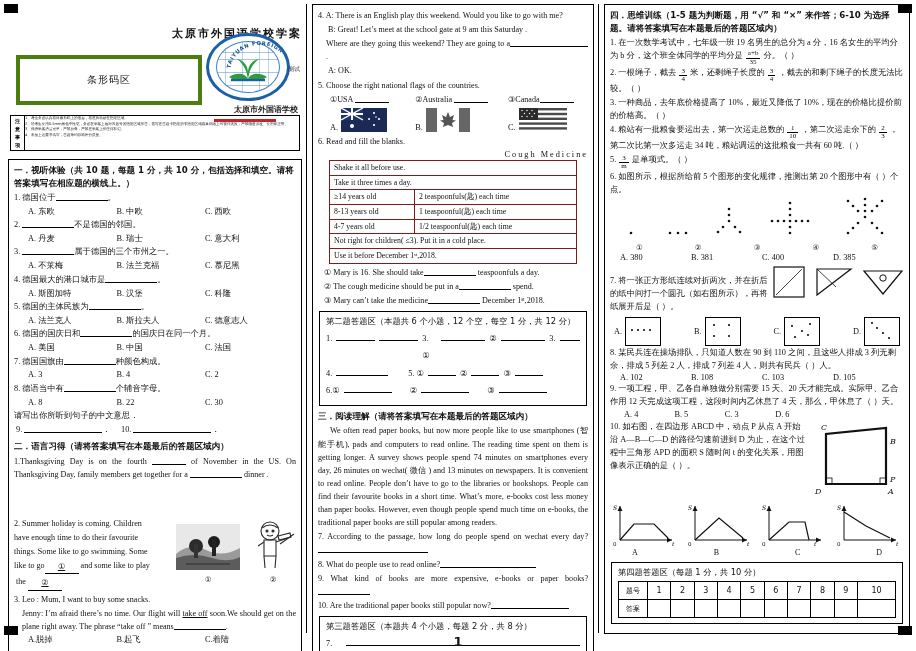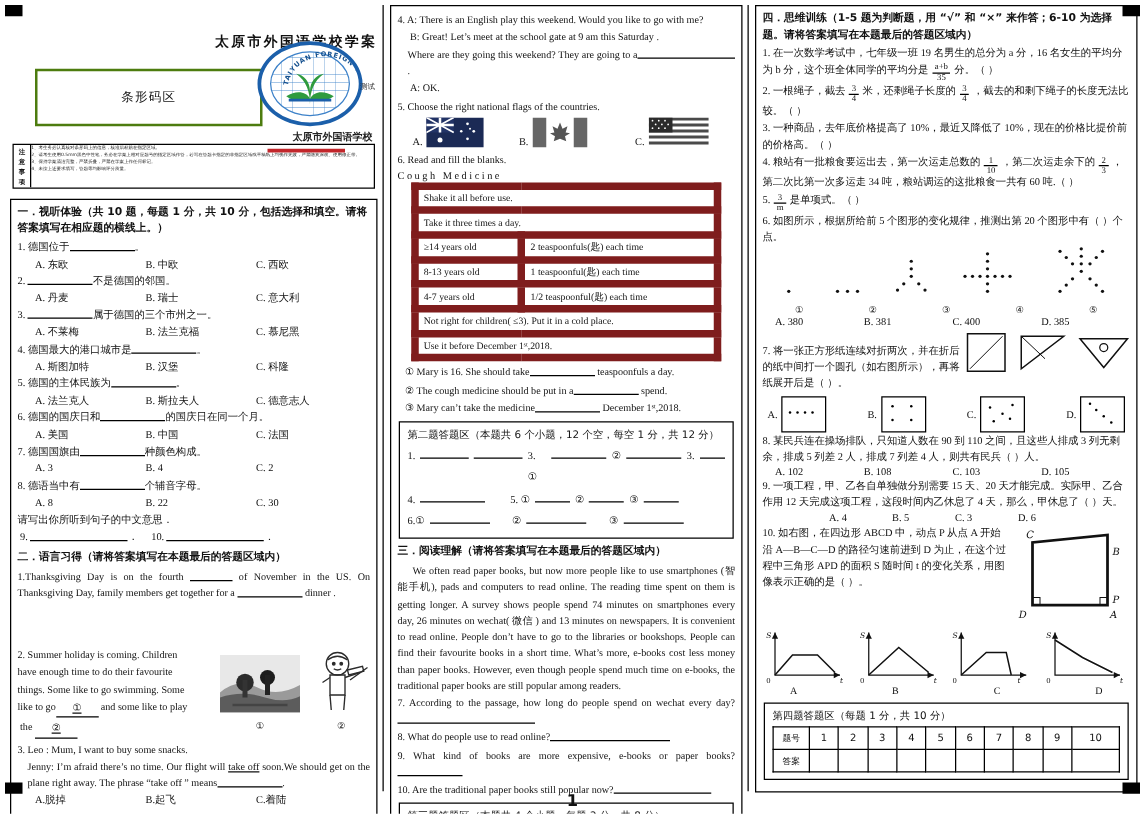--- a/index.html
+++ b/index.html
@@ -20,22 +20,22 @@
   .vdiv{position:absolute;top:4px;bottom:18px;width:0;border-left:1px solid #000;}
 
   
   .title{
     text-align:right;font-size:11px;font-weight:bold;
     letter-spacing:2px;margin:22px 0 6px 0;
     font-family:"DejaVu Sans","Liberation Sans",sans-serif;
   }
   .barcode-row{position:relative;height:66px;margin:6px 2px 0 2px;}
   .barcode-box{
-    position:absolute;left:18px;top:8px;width:178px;height:42px;
-    border:2px solid #4d7c0f;display:flex;align-items:center;justify-content:center;
+    position:absolute;left:6px;top:8px;width:178px;height:42px;
+    border:4px solid #4d7c0f;display:flex;align-items:center;justify-content:center;
     font-size:10px;letter-spacing:1px;
     font-family:Liberation Serif, serif;
   }
   .logo-wrap{position:absolute;right:2px;top:-16px;width:104px;height:82px;}
   .logo-circle{
     position:absolute;left:12px;top:2px;width:78px;height:62px;
     border-radius:50%;
     border:3px solid #1b5faa;
     background:#ffffff;
     overflow:hidden;
@@ -111,23 +111,23 @@
   .pic-row{display:flex;gap:10px;align-items:flex-end;}
   .pic-cap{text-align:center;font-size:7.5px;margin-top:1px;}
   .pic1{width:64px;height:46px;background:
       radial-gradient(ellipse at 35% 60%, #4a4a4a 0 18%, transparent 19%),
       radial-gradient(ellipse at 62% 46%, #2e2e2e 0 14%, transparent 15%),
       linear-gradient(175deg,#f2f2f2 0 42%,#8d8d8d 43% 60%,#d9d9d9 61% 100%);
       border:0;}
   .pic2{width:46px;height:50px;}
 
   
-  .med-title{text-align:left;font-size:8.3px;margin:2px 0 1px 0;letter-spacing:2px;}
+  .med-title{text-align:right;font-size:8.3px;margin:2px 0 1px 0;letter-spacing:2px;}
   table.med{border-collapse:collapse;width:248px;margin:0 auto;}
-  table.med td{border:6px solid #7f1d1d;font-size:7.8px;padding:1.2px 4px;line-height:1.45;}
+  table.med td{border:1px solid #7f1d1d;font-size:7.8px;padding:1.2px 4px;line-height:1.45;}
 
   
   .frac{display:inline-block;text-align:center;vertical-align:-6px;font-size:7px;line-height:1.05;margin:0 1px;}
   .frac .num{display:block;border-bottom:1px solid #000;padding:0 2px;}
   .frac .den{display:block;padding:0 2px;}
   .opt-row{display:flex;font-size:8.3px;padding-left:10px;margin:1px 0;}
   .opt-row span{width:25%;}
   .dots-row{display:flex;justify-content:space-around;align-items:flex-end;height:44px;margin:2px 0 0 0;}
   .dots-cap{display:flex;justify-content:space-around;font-size:7.5px;}
   .fold-row{display:flex;gap:8px;align-items:center;justify-content:flex-end;}
@@ -371,20 +371,25 @@
     <div class="boxed" style="min-height:600px;">
 
       <div class="q-en">4.  A: There is an English play this weekend. Would you like to go with me?</div>
       <div class="q-en" style="padding-left:10px;">B: Great! Let’s meet at the school gate at 9 am this Saturday .</div>
       <div class="q-en" style="padding-left:8px;">
         <span>Where are they going this weekend? They are going to a</span><span class="blank-l"></span>.
       </div>
       <div class="q-en" style="padding-left:10px;">A: OK.</div>
 
       <div class="q-en">5.  Choose the right national flags of the countries.</div>
+      <div class="q-en" style="display:flex;padding-left:12px;">
+        <span style="width:33%"><span>①USA</span> <span class="blank-s"></span></span>
+        <span style="width:36%"><span>②Australia</span> <span class="blank-s"></span></span>
+        <span style="width:31%"><span>③Canada</span><span class="blank-s"></span></span>
+      </div>
 
       <div style="display:flex;align-items:flex-end;padding-left:12px;margin:2px 0 3px 0;">
         <span style="width:33%;display:flex;align-items:flex-end;gap:3px;">
           <span style="font-size:8.3px;">A.</span>
           <svg width="46" height="24" viewBox="0 0 46 24">
             <rect width="46" height="24" fill="#1b2a55"></rect>
             <rect x="0" y="0" width="22" height="12" fill="#223366"></rect>
             <path d="M0 0 L22 12 M22 0 L0 12" stroke="#fff" stroke-width="1.4"></path>
             <path d="M11 0 L11 12 M0 6 L22 6" stroke="#fff" stroke-width="2"></path>
             <circle cx="11" cy="18" r="2" fill="#fff"></circle>
@@ -750,21 +755,21 @@
         <span>A. 102</span>
         <span>B. 108</span>
         <span>C. 103</span>
         <span>D. 105</span>
       </div>
 
       <div class="q">
         <span>9.</span>
         <span>一项工程，甲、乙各自单独做分别需要 15 天、20 天才能完成。实际甲、乙合作用 12 天完成这项工程，这段时间内乙休息了 4 天，那么，甲休息了（      ）天。</span>
       </div>
-      <div class="opt-row" style="padding-left:14px;justify-content:center;">
+      <div class="opt-row" style="padding-left:14px;">
         <span style="width:18%">A. 4</span>
         <span style="width:18%">B. 5</span>
         <span style="width:18%">C. 3</span>
         <span style="width:18%">D. 6</span>
       </div>
 
       <div style="display:flex;gap:4px;align-items:flex-start;">
         <div class="q" style="flex:1;">
           <span>10.</span>
           <span>如右图，在四边形 ABCD 中，动点 P 从点 A 开始沿 A—B—C—D 的路径匀速前进到 D 为止，在这个过程中三角形 APD 的面积 S 随时间 t 的变化关系，用图像表示正确的是（      ）。</span>

